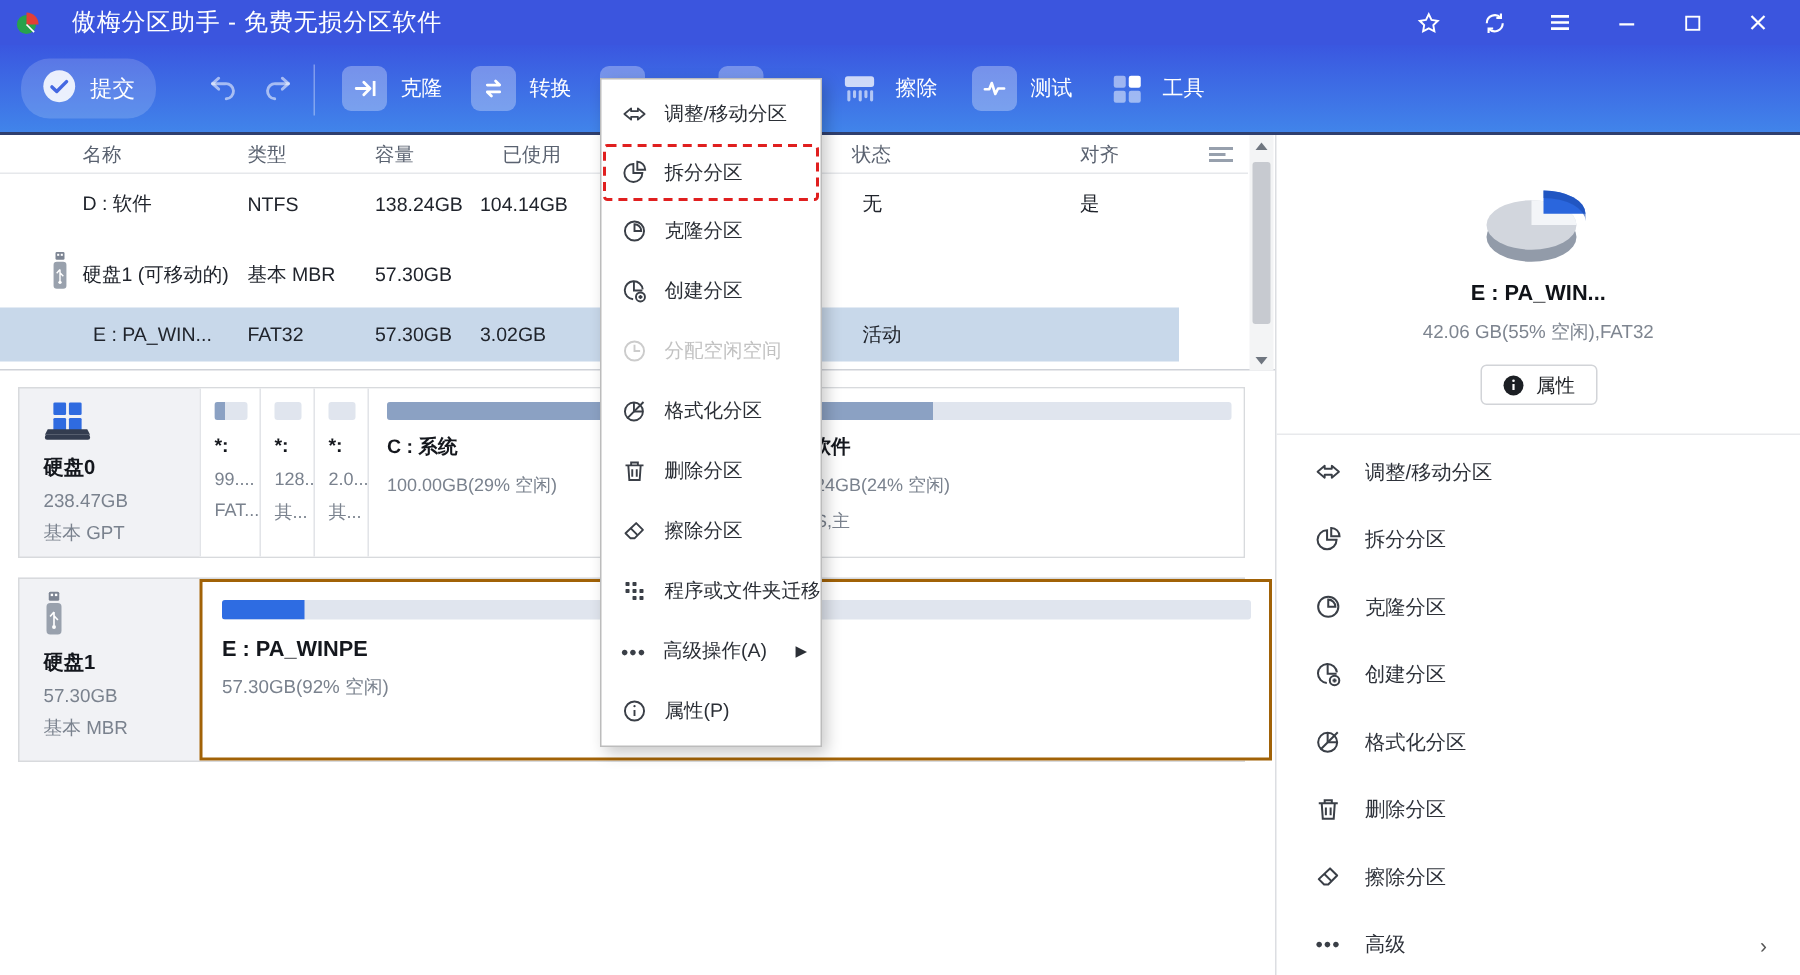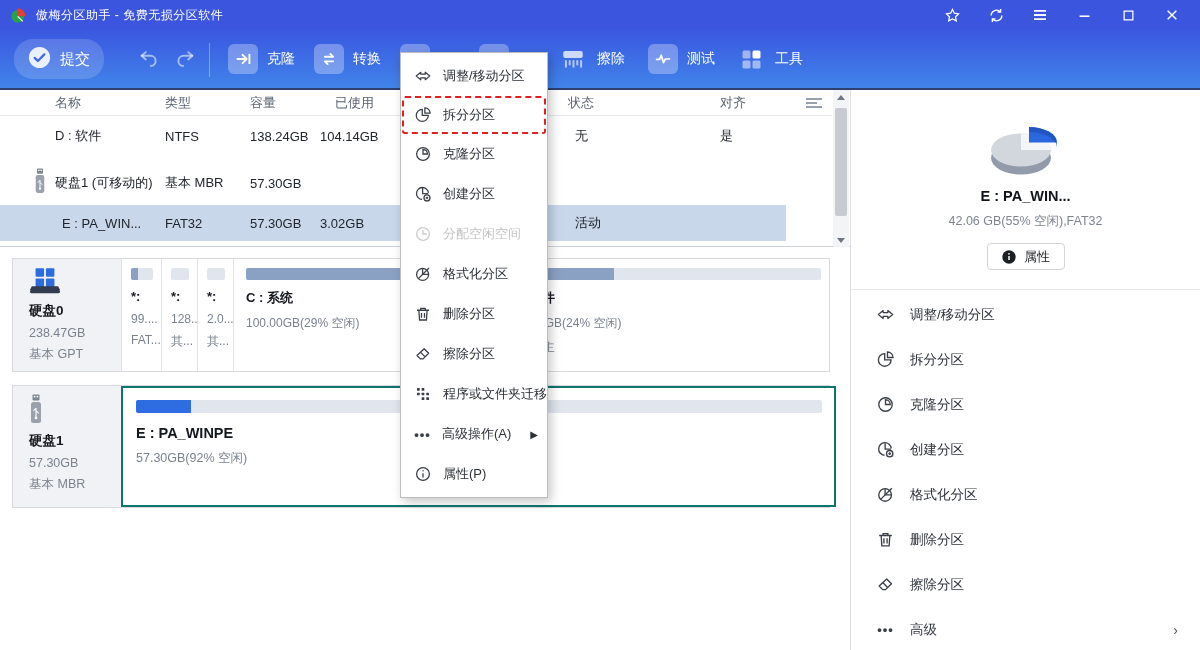--- a/index.html
+++ b/index.html
@@ -2,21 +2,21 @@
 <html><head>
 <meta charset="utf-8">
 <style>
 *{margin:0;padding:0;box-sizing:border-box}
 html,body{width:1200px;height:650px;overflow:hidden}
 body{font-family:"Liberation Sans",sans-serif;background:#fff;position:relative}
 
 
 .titlebar{position:absolute;left:0;top:0;width:1200px;height:30px;background:#3b55de;display:flex;align-items:center;color:#fff;z-index:10}
 .titlebar .logo{margin-left:10px;display:flex;align-items:center}
-.titlebar .title{margin-left:9px;font-size:12px;letter-spacing:.5px}
+.titlebar .title{margin-left:21px;font-size:16px;letter-spacing:.5px}
 .win-controls{margin-left:auto;display:flex;align-items:center;gap:24px;padding-right:18px}
 .win-btn{width:20px;height:20px;display:flex;align-items:center;justify-content:center;cursor:pointer}
 
 
 .toolbar{position:absolute;left:0;top:30px;width:1200px;height:60px;background:linear-gradient(180deg,#3a57e0,#4184ea);border-bottom:2px solid #2f3f6e;z-index:5}
 .tbtn{position:absolute;top:50%;transform:translateY(-50%);display:flex;align-items:center;gap:9px;color:#fff;font-size:14px;cursor:pointer}
 .submit-btn{left:14px;width:90px;height:40px;background:rgba(255,255,255,.16);border-radius:19px;justify-content:center;font-size:15px}
 .tb-undo{left:138px}.tb-redo{left:174px}
 .tb-divider{position:absolute;left:209px;top:13px;width:1px;height:34px;background:rgba(255,255,255,.35)}
 .tb-clone{left:228px}.tb-convert{left:314px}
@@ -45,31 +45,31 @@
 .vs-arrow{position:absolute;left:0;width:16px;height:14px;display:flex;align-items:center;justify-content:center;cursor:pointer}
 .vs-up{top:0}.vs-down{bottom:0}
 .tri-up{width:0;height:0;border-left:4px solid transparent;border-right:4px solid transparent;border-bottom:5px solid #6f7680}
 .tri-down{width:0;height:0;border-left:4px solid transparent;border-right:4px solid transparent;border-top:5px solid #6f7680}
 .vs-thumb{position:absolute;left:2px;top:18px;width:12px;height:108px;background:#c7cad0;border-radius:2px;cursor:pointer}
 
 
 .disk-panel{position:absolute;left:12px;width:818px;background:#f1f2f5;border:1px solid #d8dadd;display:flex}
 #disk0{top:258px;height:114px}
 #disk1{top:385px;height:123px}
-.disk-info{width:108px;padding:8px 0 0 16px;flex:none}
+.disk-info{width:120px;padding:8px 0 0 16px;flex:none}
 .disk-info .dname{font-size:13.5px;font-weight:bold;color:#14171d;margin-top:4px}
 .disk-info .dsize,.disk-info .dtype{font-size:12.5px;color:#7a828e;margin-top:6px}
 .parts{flex:1;display:flex}
 .part{background:#fff;border-left:1px solid #e2e4e8;padding:9px 8px 0 9px;overflow:hidden;cursor:pointer}
 .part .bar{height:12px;background:#e0e5ee;border-radius:2px;overflow:hidden;margin-bottom:9px}
 .part .fill{height:100%;background:#8ba1c3}
 .part .pname{font-size:13px;font-weight:bold;color:#14171d;margin-bottom:8px;white-space:nowrap}
 .part .psize,.part .pfs{font-size:12px;color:#7a828e;margin-bottom:7px;white-space:nowrap}
 .pw1{width:40px}.pw2{width:36px}.pw3{width:36px}.pwc{width:262px;padding-left:12px}.pwd{flex:1;padding-left:12px}
-.part-sel{flex:1;background:#fff;border:2px solid #0f766e;padding:12px 12px 16px 13px;cursor:pointer}
+.part-sel{flex:1;background:#fff;border:2px solid #a16207;padding:12px 12px 16px 13px;cursor:pointer}
 .part-sel .bar{height:13px;background:#e0e5ee;border-radius:2px;overflow:hidden;margin-bottom:12px;width:686px}
 .part-sel .fill{height:100%;background:#2e6ce2}
 .part-sel .pname{font-size:14.5px;font-weight:bold;color:#14171d;margin-bottom:9px}
 .part-sel .psize,.part-sel .pfs{font-size:12.5px;color:#7a828e;margin-bottom:8px}
 
 
 .menu{position:absolute;left:400px;top:52px;width:148px;background:#fff;border:1px solid #bcbcbc;box-shadow:3px 4px 10px rgba(0,0,0,.22);z-index:50;padding:3px 0}
 .mi{height:40px;display:flex;align-items:center;gap:11px;padding-left:13px;font-size:13px;color:#2b2f36;cursor:pointer}
 .mi svg{flex:none;color:#3a3f47}
 .mi.disabled{color:#c2c2c2;cursor:default}

